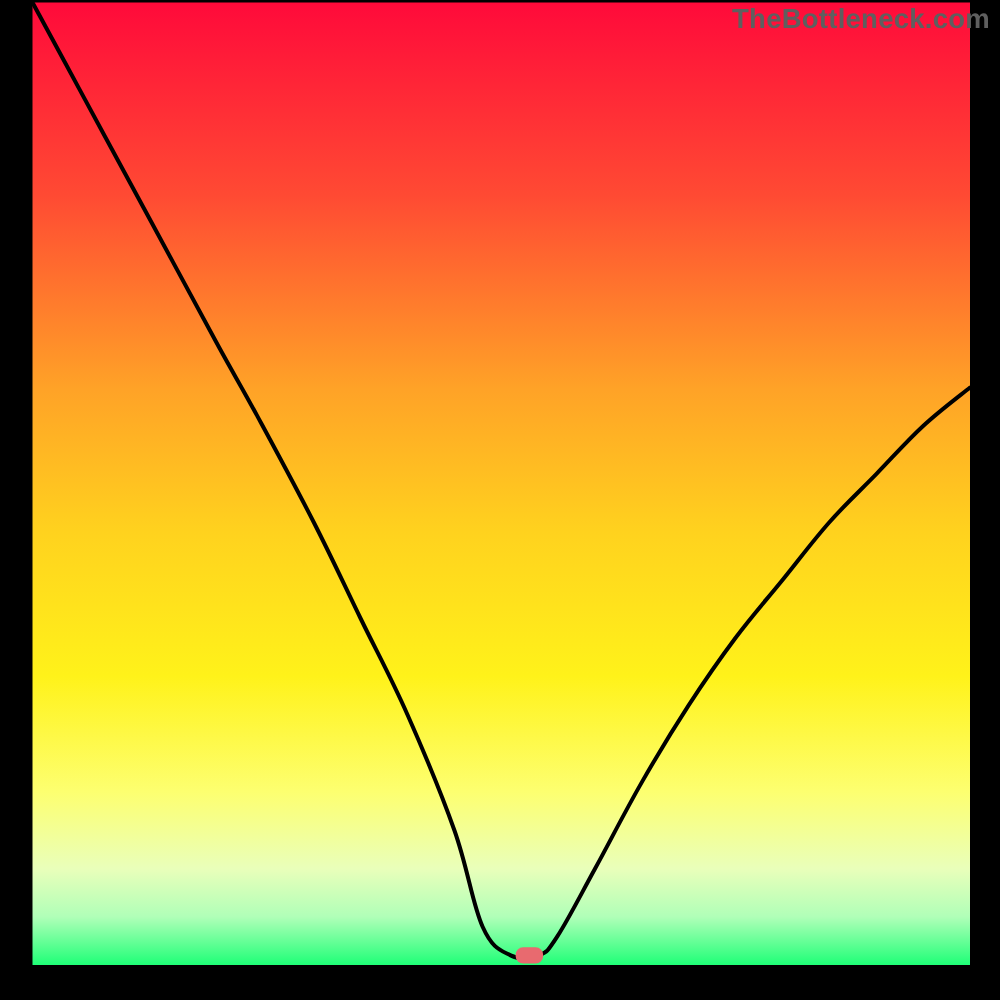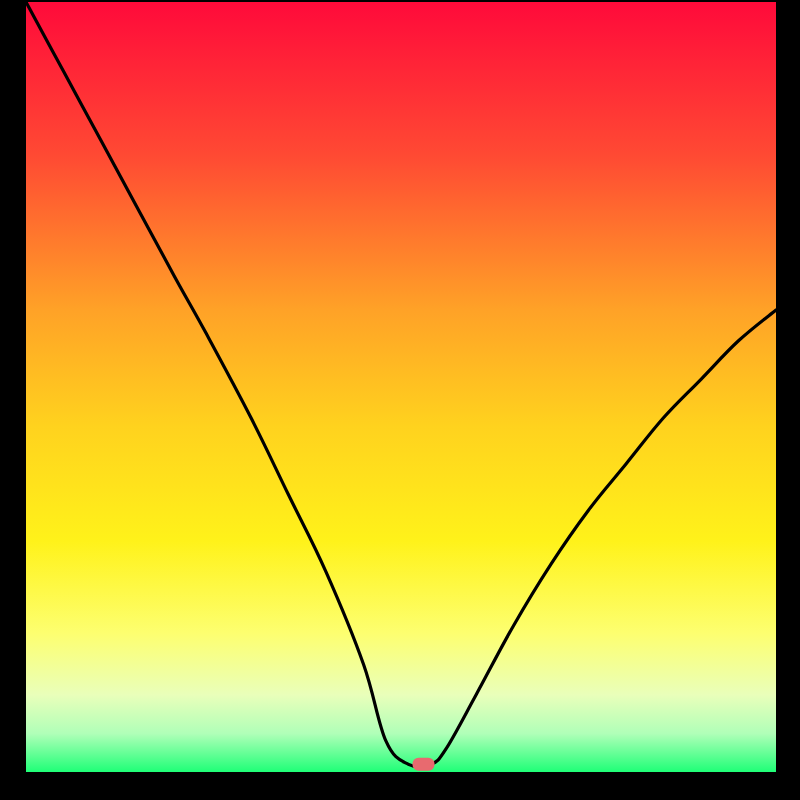--- a/index.html
+++ b/index.html
@@ -46,13 +46,14 @@
           <stop offset="100%" stop-color="#1fff77"></stop>
         </linearGradient>
     </defs>
 
     <rect id="plot-bg" fill="url(#bg-grad)" x="26" y="2" width="750" height="770"></rect>
 
     <path id="curve" fill="none" stroke="#000" stroke-width="3.2" stroke-linejoin="round" stroke-linecap="round" d="M 26.00 2.00 C 32.75 14.47, 50.00 46.35, 63.50 71.30 C 77.00 96.25, 87.50 115.65, 101.00 140.60 C 114.50 165.55, 125.00 184.95, 138.50 209.90 C 152.00 234.85, 163.85 257.02, 176.00 279.20 C 188.15 301.38, 192.50 308.15, 206.00 333.10 C 219.50 358.05, 236.15 388.69, 251.00 417.80 C 265.85 446.91, 275.00 467.08, 288.50 494.80 C 302.00 522.52, 312.50 541.31, 326.00 571.80 C 339.50 602.29, 352.70 633.71, 363.50 664.20 C 374.30 694.69, 377.90 723.18, 386.00 741.20 C 394.10 759.22, 400.40 760.14, 408.50 764.30 C 416.60 768.46, 424.25 767.07, 431.00 764.30 C 437.75 761.53, 437.90 761.37, 446.00 748.90 C 454.10 736.43, 463.85 717.18, 476.00 695.00 C 488.15 672.82, 500.00 649.26, 513.50 625.70 C 527.00 602.14, 537.50 584.89, 551.00 564.10 C 564.50 543.31, 575.00 528.22, 588.50 510.20 C 602.00 492.18, 612.50 480.63, 626.00 464.00 C 639.50 447.37, 650.00 433.05, 663.50 417.80 C 677.00 402.55, 687.50 393.16, 701.00 379.30 C 714.50 365.44, 725.00 353.27, 738.50 340.80 C 752.00 328.33, 769.25 315.54, 776.00 310.00"></path>
 
     <rect id="marker" rx="6" ry="6" fill="#e86a6f" width="22" height="13" x="412.5" y="757.8"></rect>
   </svg>
+  <div class="watermark">TheBottleneck.com</div>
 </div>
 
 </body></html>

